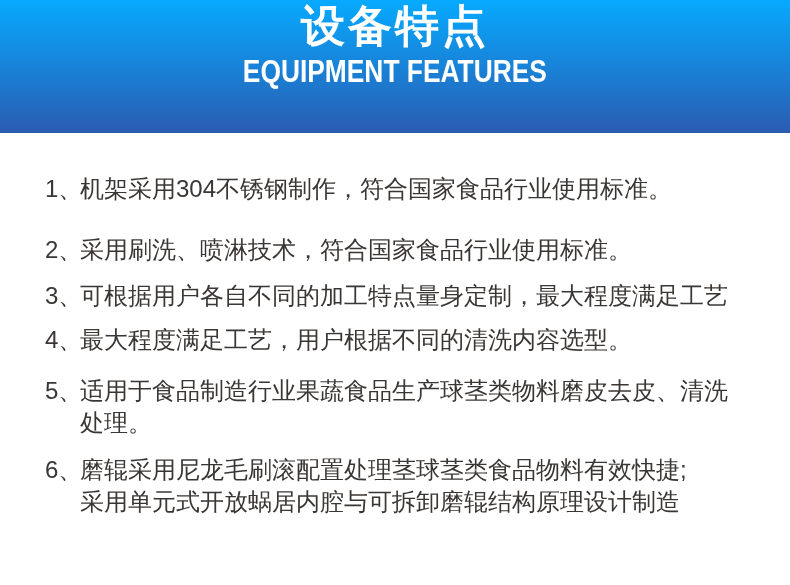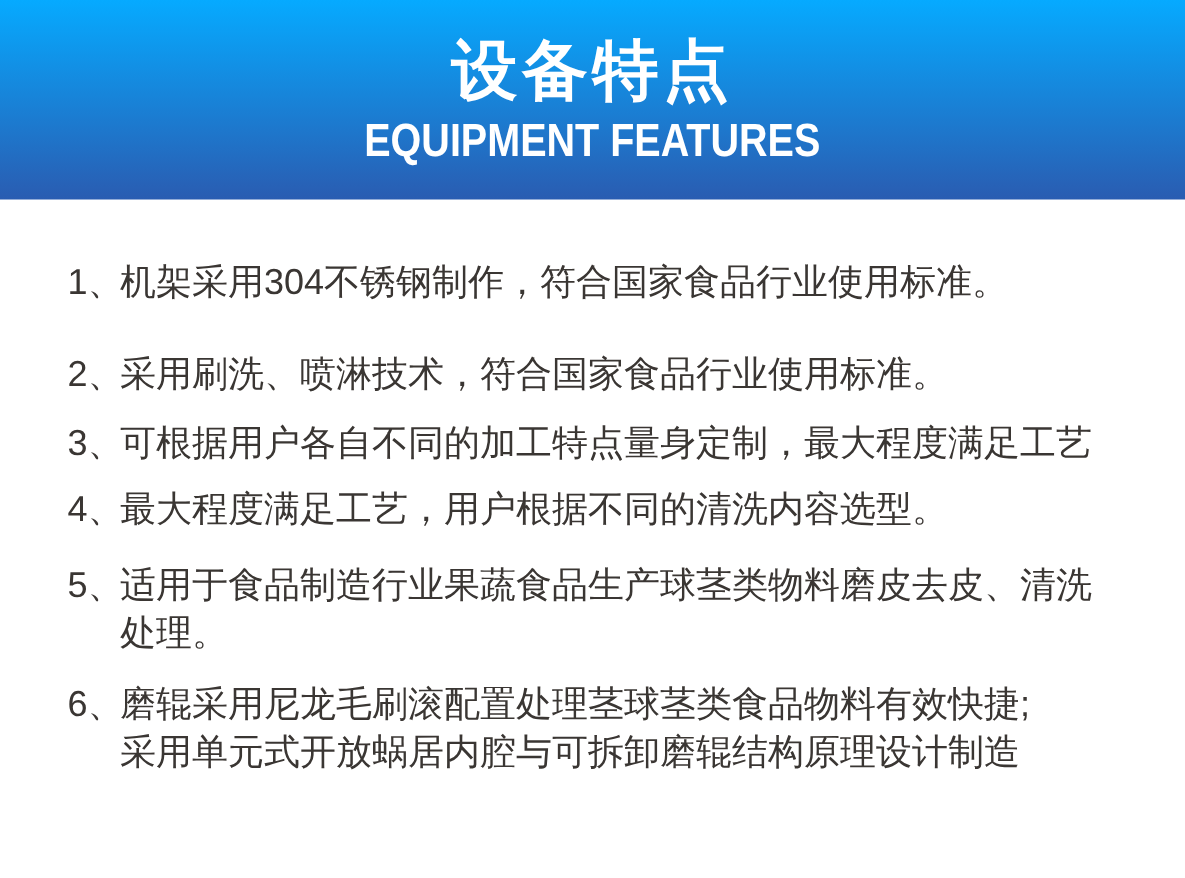--- a/index.html
+++ b/index.html
@@ -13,21 +13,21 @@
     overflow: hidden;
     font-family: "Liberation Sans", "DejaVu Sans", sans-serif;
   }
   
   .banner {
     width: 790px;
     height: 133px;
     background: linear-gradient(180deg, #06aaff 0%, #1583dd 45%, #2a5cb1 100%);
     text-align: center;
     box-sizing: border-box;
-    padding-top: 22px;
+    padding-top: 0;
   }
   .banner-title {
     color: #ffffff;
     font-size: 44px;
     font-weight: bold;
     letter-spacing: 3px;
     line-height: 52px;
     margin: 0;
   }
   .banner-subtitle-wrap {

